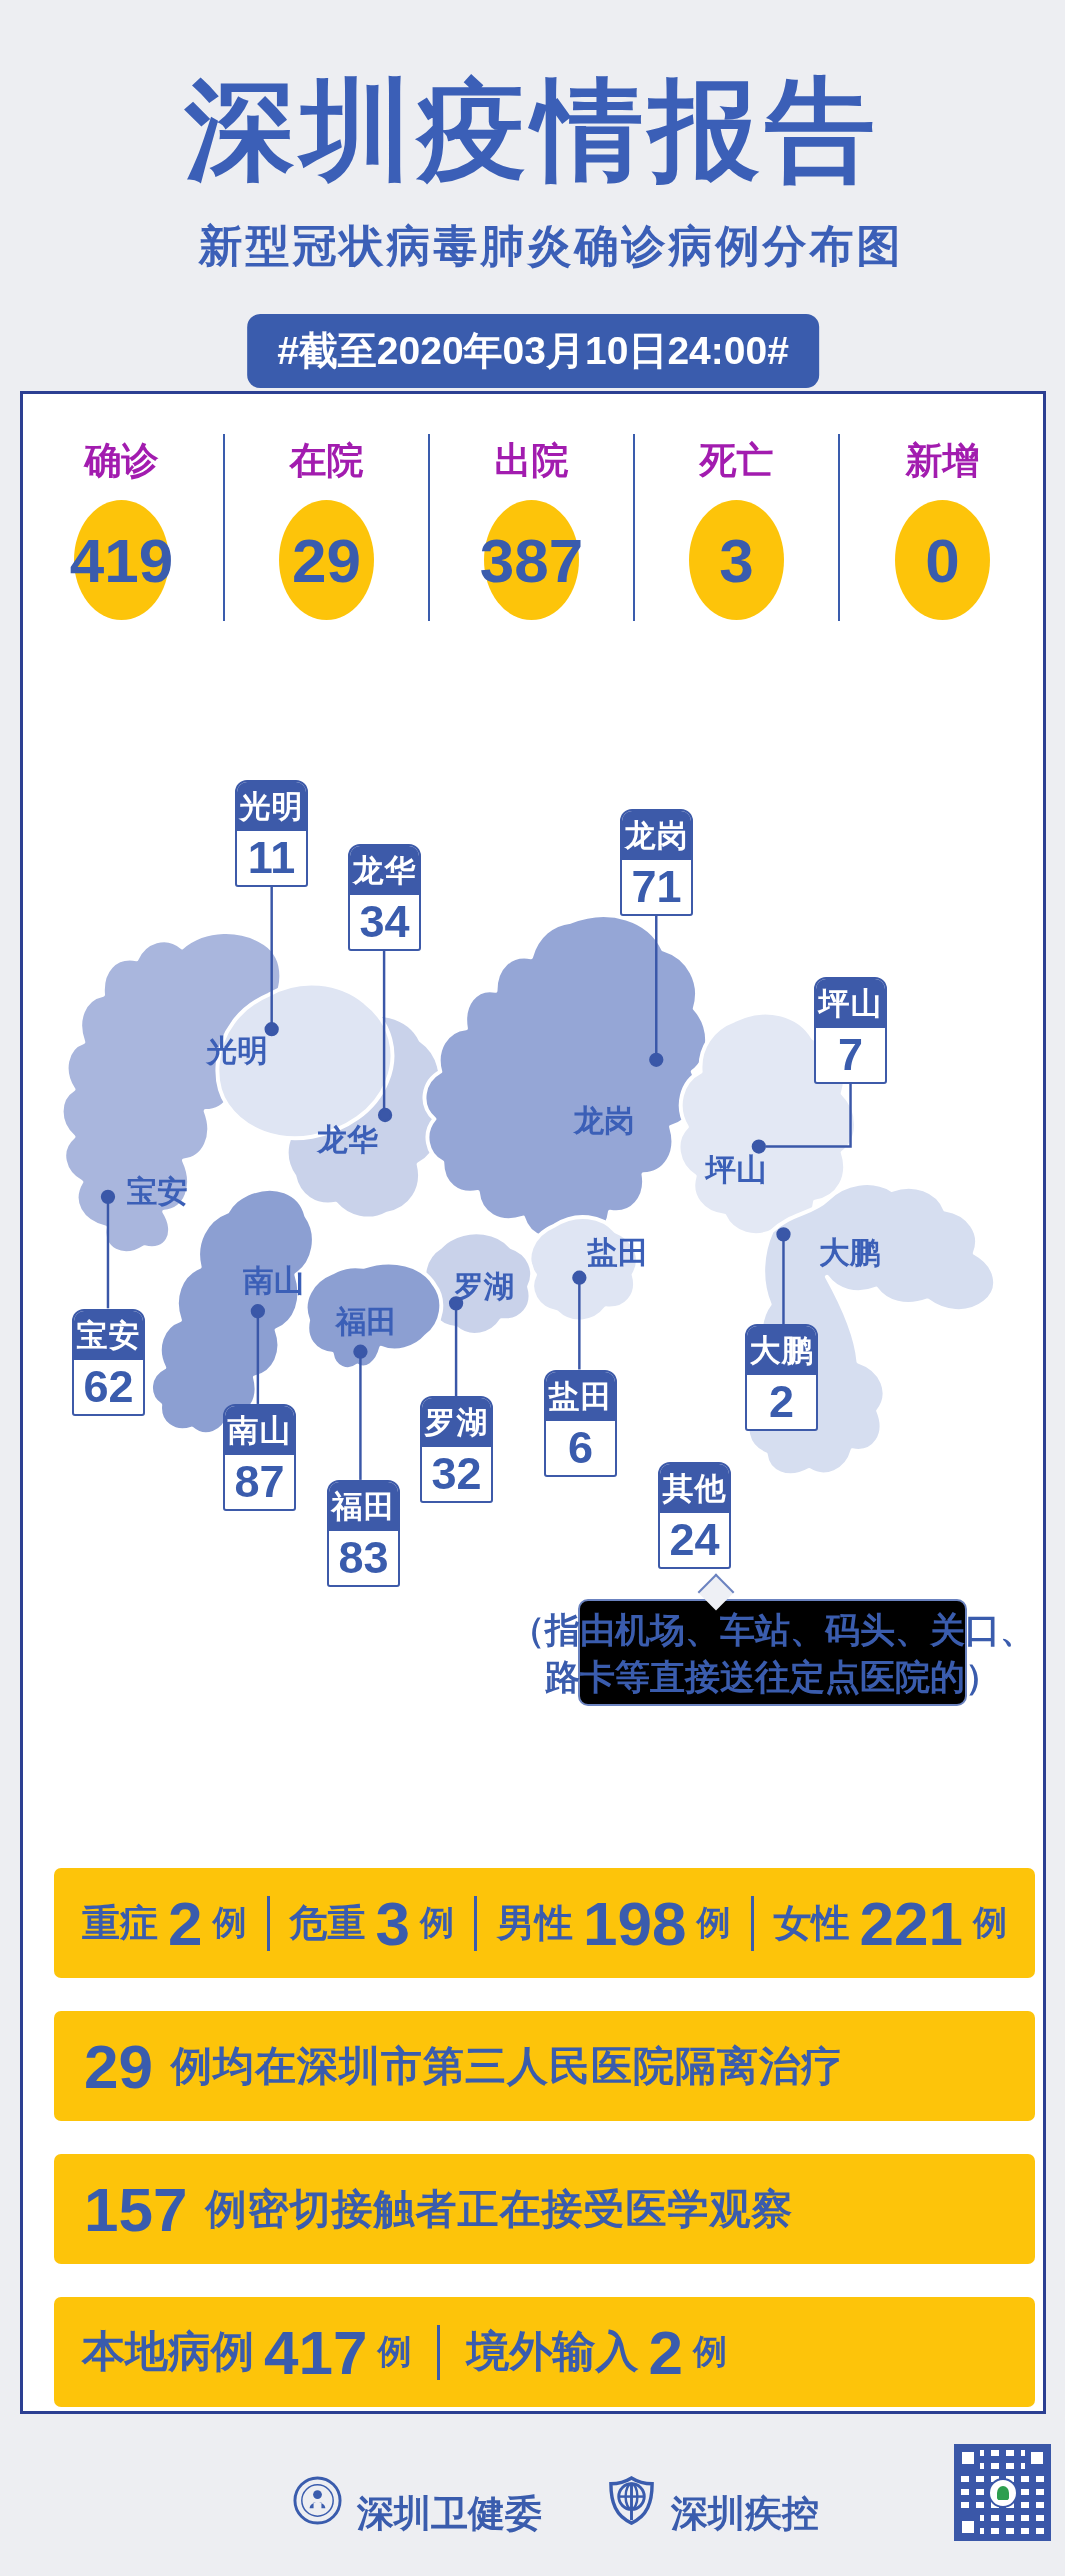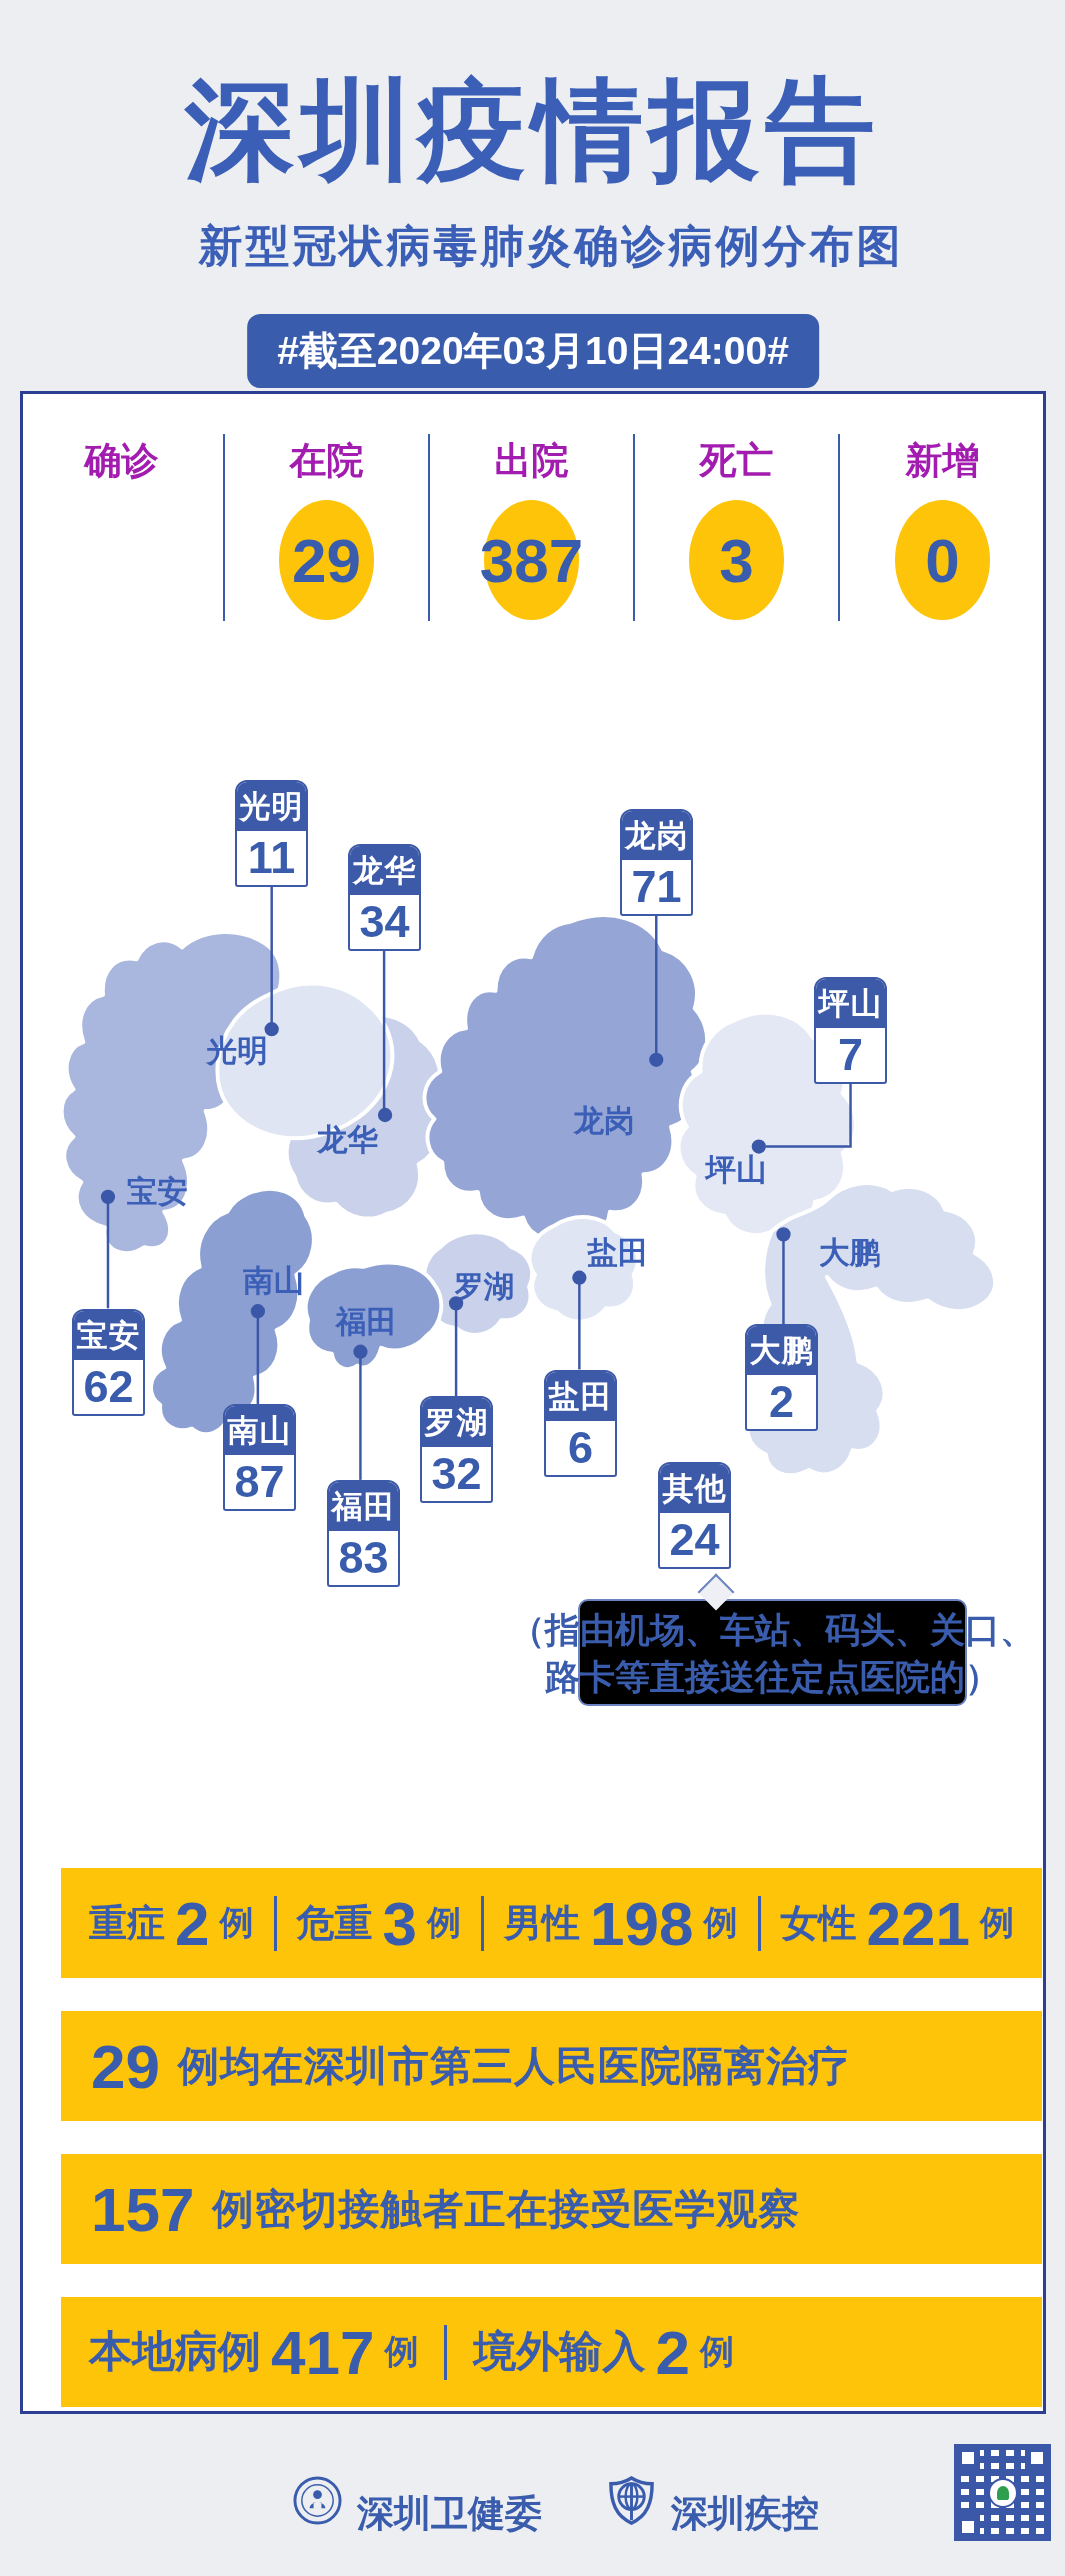--- a/index.html
+++ b/index.html
@@ -76,22 +76,22 @@
   }
   .note-bubble {
     position:absolute; left:558px; top:839px; width:389px; height:107px;
     background:#000000; border:2px solid #6b83c0; border-radius:10px;
     display:flex; flex-direction:column; justify-content:center; align-items:center;
     z-index:2;
   }
   .note-line { font-size:35px; font-weight:700; color:#3a5cad; line-height:47px; white-space:nowrap; }
   
   .bar {
-    position:absolute; left:61px; width:981px; height:110px;
-    background:#FDC40A; color:#3a5cad; display:flex; align-items:center;
+    position:absolute; left:54px; width:981px; height:110px;
+    background:#FDC40A; color:#3a5cad; display:flex; align-items:center;border-radius:7px;
   }
   .bar1 { top:1868px; justify-content:space-between; padding:0 28px; }
   .bar2 { top:2011px; padding:0 30px; }
   .bar3 { top:2154px; padding:18px 30px; }
   .bar4 { top:2297px; padding:0 28px; }
   .seg { display:flex; align-items:center; white-space:nowrap; }
   .seg-label { font-size:38px; font-weight:800; }
   .seg-num { font-size:62px; font-weight:800; margin:0 10px; }
   .seg-unit { font-size:34px; font-weight:800; }
   .vsep { width:3px; height:55px; background:#3a5cad; margin:0 6px; }
@@ -130,20 +130,23 @@
 
 <div class="title">深圳疫情报告</div>
 <div class="subtitle">新型冠状病毒肺炎确诊病例分布图</div>
 <div class="date-banner">#截至2020年03月10日24:00#</div>
 
 <div class="card"></div>
 
 <div class="stats">
   <div class="stat">
     <div class="stat-label">确诊</div>
+    <div class="stat-circle">
+      <div class="stat-value">419</div>
+    </div>
   </div>
   <div class="stat">
     <div class="stat-label">在院</div>
     <div class="stat-circle">
       <div class="stat-value">29</div>
     </div>
   </div>
   <div class="stat">
     <div class="stat-label">出院</div>
     <div class="stat-circle">

